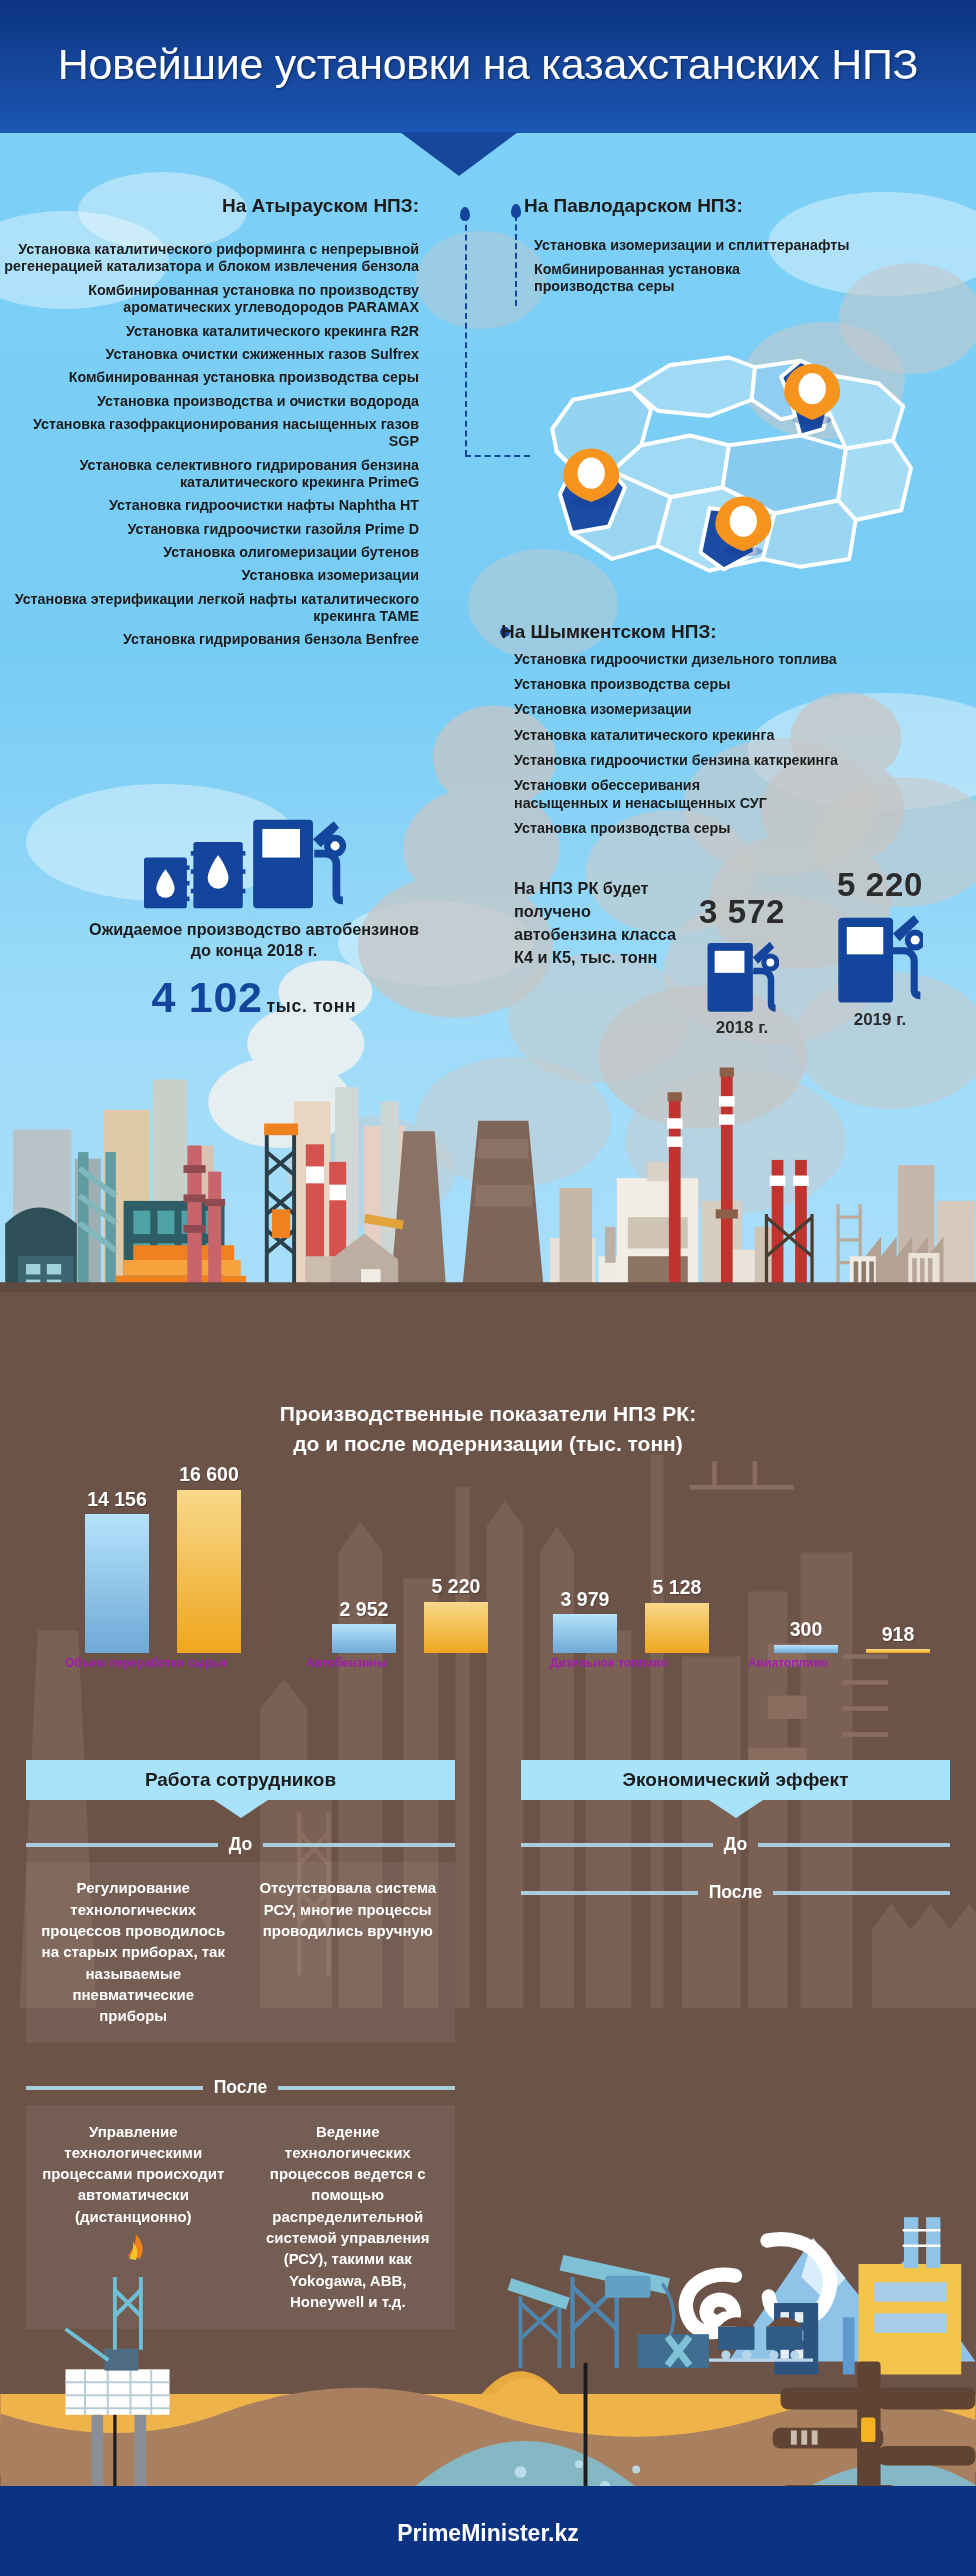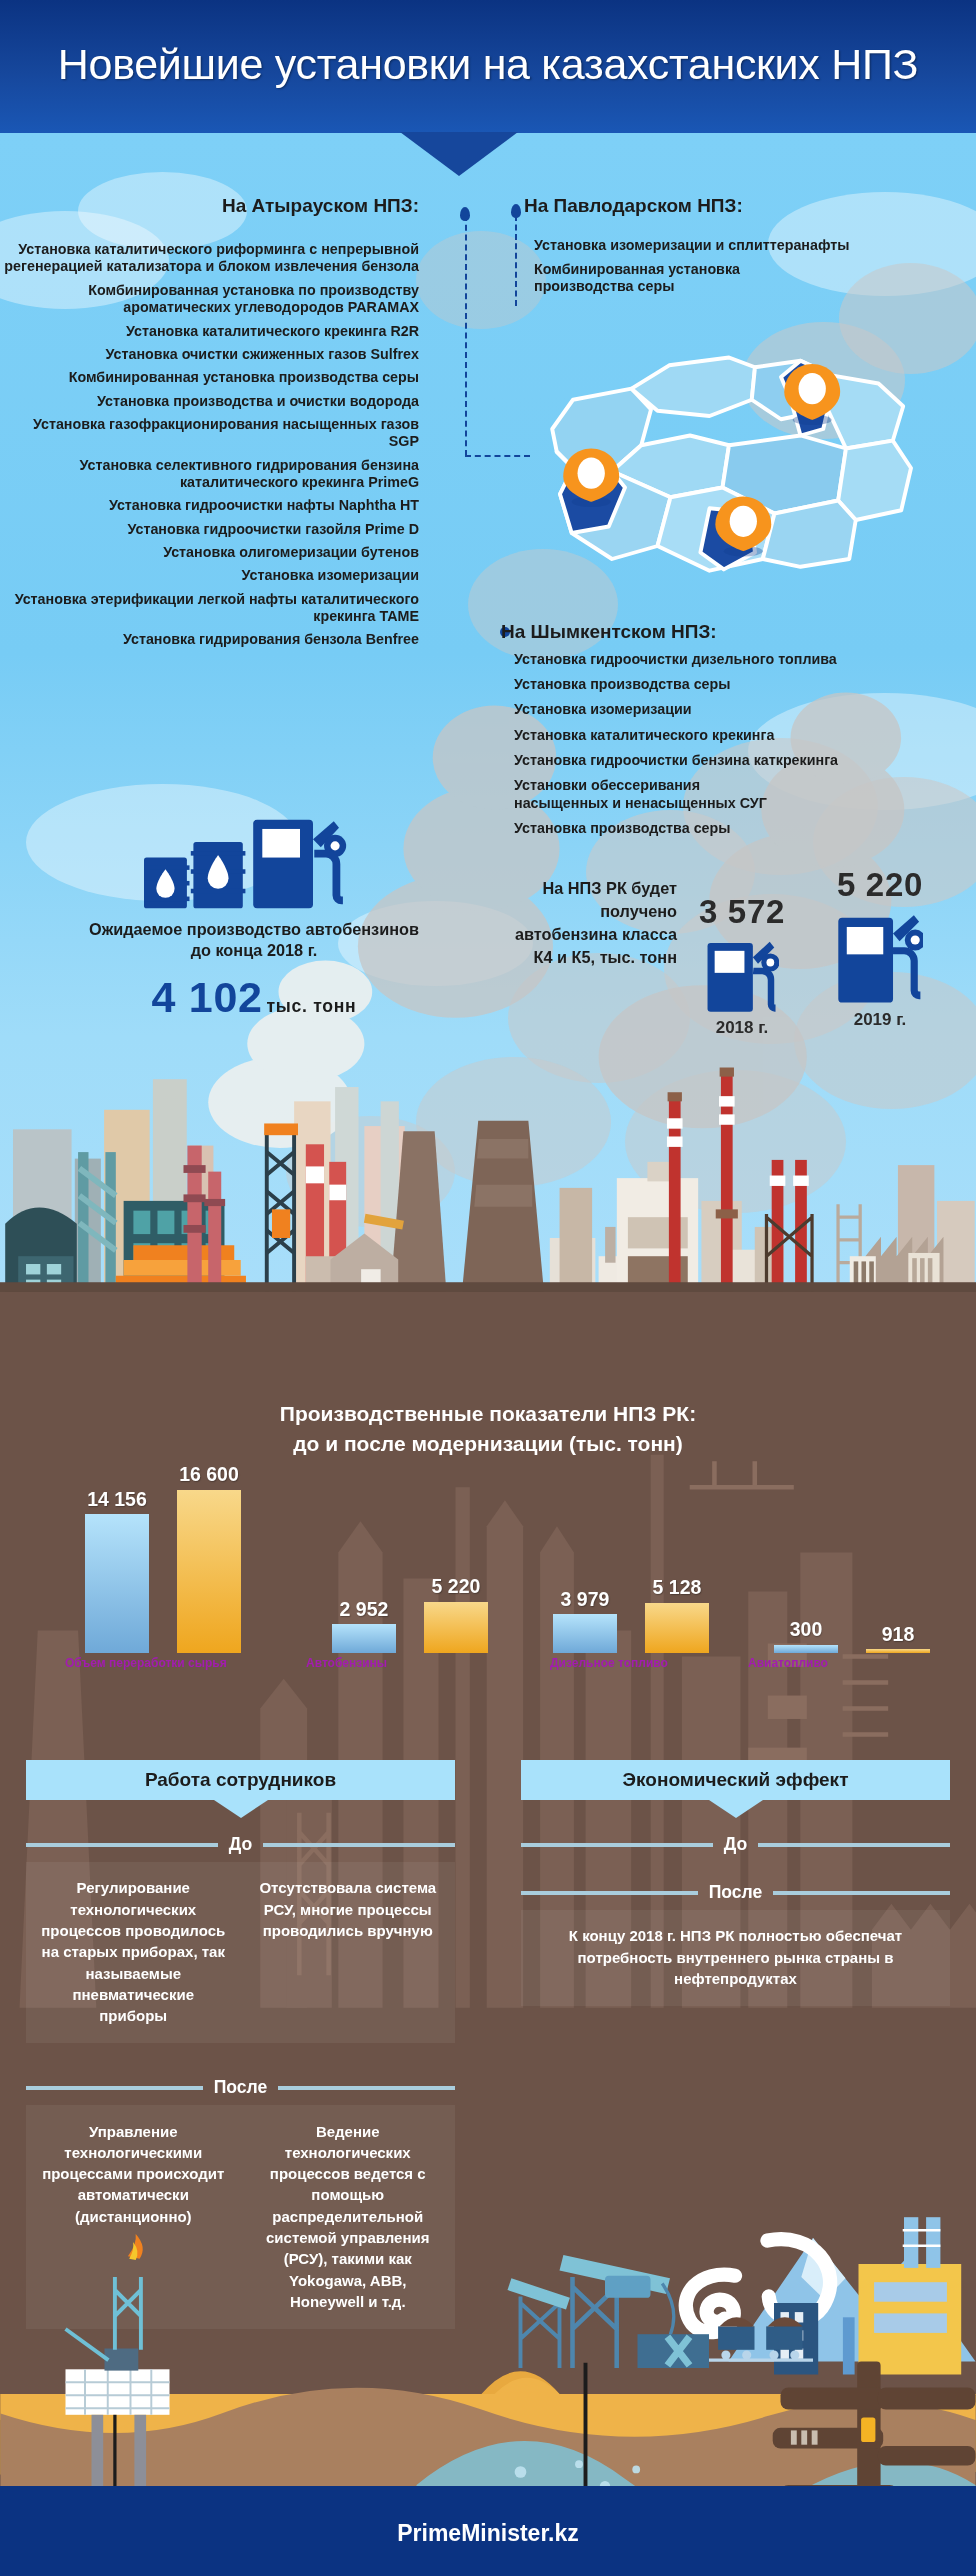--- a/index.html
+++ b/index.html
@@ -80,21 +80,21 @@
   .fuel-left .bignum {
     font-size:43px; font-weight:bold; color:#12459b; margin-top:11.7px; letter-spacing:0.7px;
   }
   .fuel-left .bignum .unit {
     font-size:17.6px; color:#1c1c1c; font-weight:bold; margin-left:3.9px;
   }
 
   
   .fuel-right { position:absolute; left:514px; top:859px; width:442px; height:195px; z-index:22; }
   .fuel-right .caption {
-    position:absolute; left:0; top:18px; width:163px; text-align:right;
+    position:absolute; left:0; top:18px; width:163px; text-align:left;
     font-size:16.3px; font-weight:bold; color:#1c1c1c; line-height:1.42;
   }
   .fr-col { position:absolute; text-align:center; }
   .fr-col .val { font-size:33px; font-weight:bold; color:#2b2b2b; letter-spacing:0.7px; }
   .fr-col .yr { font-size:17px; font-weight:bold; color:#2b2b2b; margin-top:3.9px; }
 
   
   .brown {
     position:absolute; left:0; top:1292px; width:976px; height:1220px;
     background:#6c5348; z-index:18; overflow:hidden;
@@ -576,21 +576,20 @@
     <div class="tx">До</div>
     <div class="ln"></div>
   </div>
 
   <div class="divider" style="margin-top:27px;">
     <div class="ln"></div>
     <div class="tx">После</div>
     <div class="ln"></div>
   </div>
   <div class="cellrow">
-    <div class="cell">К концу 2018 г. НПЗ РК полностью обеспечат потребность внутреннего рынка страны в нефтепродуктах</div>
   </div>
 </div>
 
 <div class="oilscene">
   <svg viewBox="0 0 1500 520" width="976" height="338">
 
     <path d="M1120 250 L1250 60 L1330 160 L1390 95 L1500 250 Z" fill="#8fc4e8"></path>
     <path d="M1250 60 L1300 122 L1268 155 L1232 120 Z" fill="#d9eefa"></path>
     <path d="M1130 118 c-55 -10 -90 30 -70 68 c16 30 66 22 68 -8 c2 -26 -32 -30 -40 -12 c-8 18 14 30 26 18 M1180 64 c70 -14 116 44 88 96 c-22 42 -84 30 -86 -10" stroke="#ffffff" stroke-width="22" fill="none" stroke-linecap="round"></path>
 

